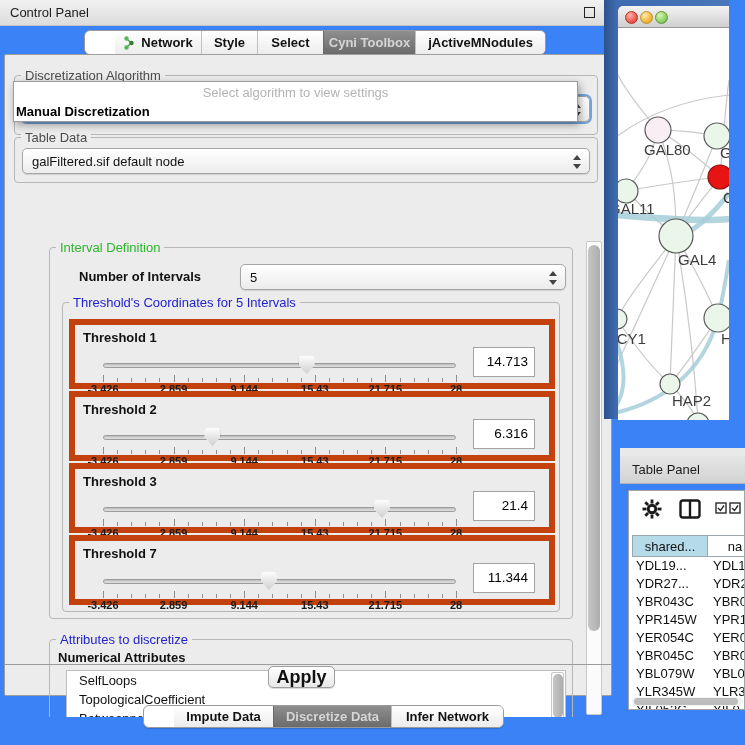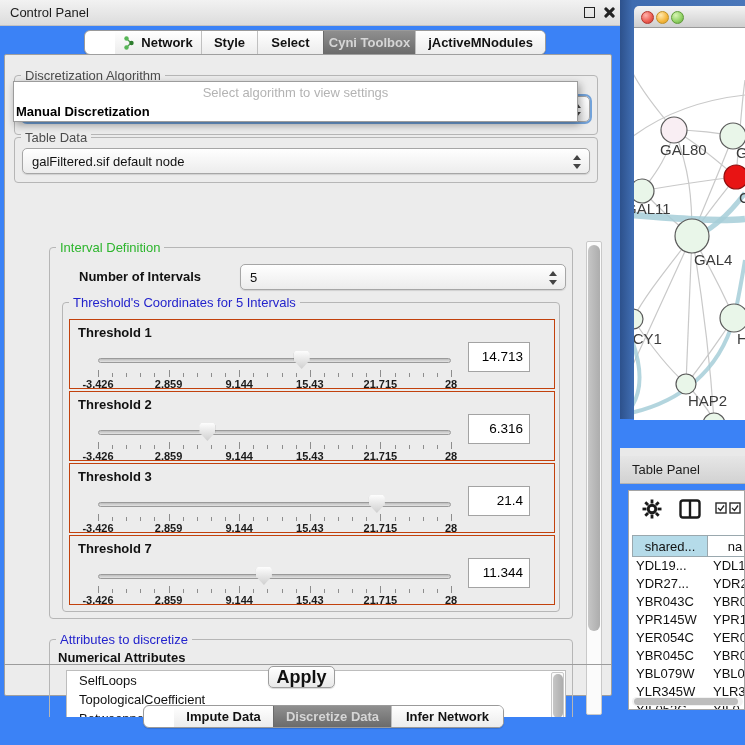--- a/index.html
+++ b/index.html
@@ -49,21 +49,21 @@
   #algo-popup .ph{height:21px;line-height:21px;text-align:center;color:#b3b3b3;font-size:13px;}
   #algo-popup .it{height:18px;line-height:18px;padding-left:2px;font-size:13px;color:#000;}
   #algo-popup .it.b{font-weight:bold;}
 
   
   #scrollarea{position:absolute;left:13px;top:186px;width:584px;height:476px;overflow:hidden;}
   .vscroll{position:absolute;background:#fbfbfb;border:1px solid #c9c9c9;border-radius:2px;}
   .vthumb{position:absolute;left:1px;background:linear-gradient(90deg,#c6c6c6,#adadad);border-radius:6px;}
 
   
-  .th-panel{position:absolute;left:62px;width:486px;height:70px;background:#ececec;border:1px solid #c2410c;}
+  .th-panel{position:absolute;left:62px;width:486px;height:70px;background:#ececec;border:6px solid #c2410c;}
   .th-label{position:absolute;left:8px;top:5px;font-size:13px;font-weight:bold;color:#111;}
   .th-slider{position:absolute;left:28px;top:30px;width:353px;height:38px;}
   .th-track{position:absolute;left:0;top:8px;width:100%;height:5px;border:1px solid #9a9a9a;border-radius:3px;
     background:linear-gradient(#bdbdbd,#e3e3e3);}
   .th-thumb{position:absolute;top:1px;width:16px;height:18px;
     background:linear-gradient(#fdfdfd,#cfcfcf);
     clip-path:polygon(12% 0,88% 0,100% 14%,100% 52%,50% 100%,0 52%,0 14%);
     filter:drop-shadow(0 1px 1px rgba(0,0,0,.45));}
   .th-ticks{position:absolute;left:0;top:20px;width:100%;height:8px;}
   .th-ticks i{position:absolute;bottom:1px;width:1px;height:4px;background:#8d8d8d;}
@@ -78,21 +78,21 @@
   .attr-item{height:19px;line-height:19px;padding-left:12px;font-size:13px;color:#111;}
 
   
   .push-btn{position:absolute;height:22px;border:1px solid #9e9e9e;border-radius:5px;
     background:linear-gradient(#ffffff,#e8e8e8);font-size:18px;font-weight:bold;color:#111;
     display:flex;align-items:center;justify-content:center;box-shadow:0 1px 1px rgba(0,0,0,.15);}
 
   #sep-line{position:absolute;left:4px;top:664px;width:608px;height:1px;background:#9c9c9c;}
 
   
-  #netwin{position:absolute;left:620px;top:0;width:125px;height:419px;
+  #netwin{position:absolute;left:604px;top:0;width:125px;height:419px;
     background:linear-gradient(90deg,#2d518c,#3f6cb0 10%,#4a77ba);}
   #net-titlebar{position:absolute;left:14px;top:6px;width:111px;height:22px;
     background:linear-gradient(#f4f4f4,#cfcfcf);border-bottom:1px solid #9a9a9a;border-radius:5px 0 0 0;}
   .tl{position:absolute;top:5px;width:13px;height:13px;border-radius:50%;}
   #tl-red{left:7px;background:radial-gradient(circle at 35% 30%,#ffb3ac,#ec5b50 60%,#c33a32);border:1px solid #b2352c;}
   #tl-yellow{left:22px;background:radial-gradient(circle at 35% 30%,#ffe9b0,#f5b63b 60%,#d29a27);border:1px solid #c09026;}
   #tl-green{left:37px;background:radial-gradient(circle at 35% 30%,#d8f4b4,#8fd163 60%,#63a13c);border:1px solid #5f9a39;}
   #net-canvas{position:absolute;left:14px;top:28px;width:111px;height:392px;background:#fff;overflow:hidden;}
   #net-canvas svg{position:absolute;left:0;top:0;}
 

